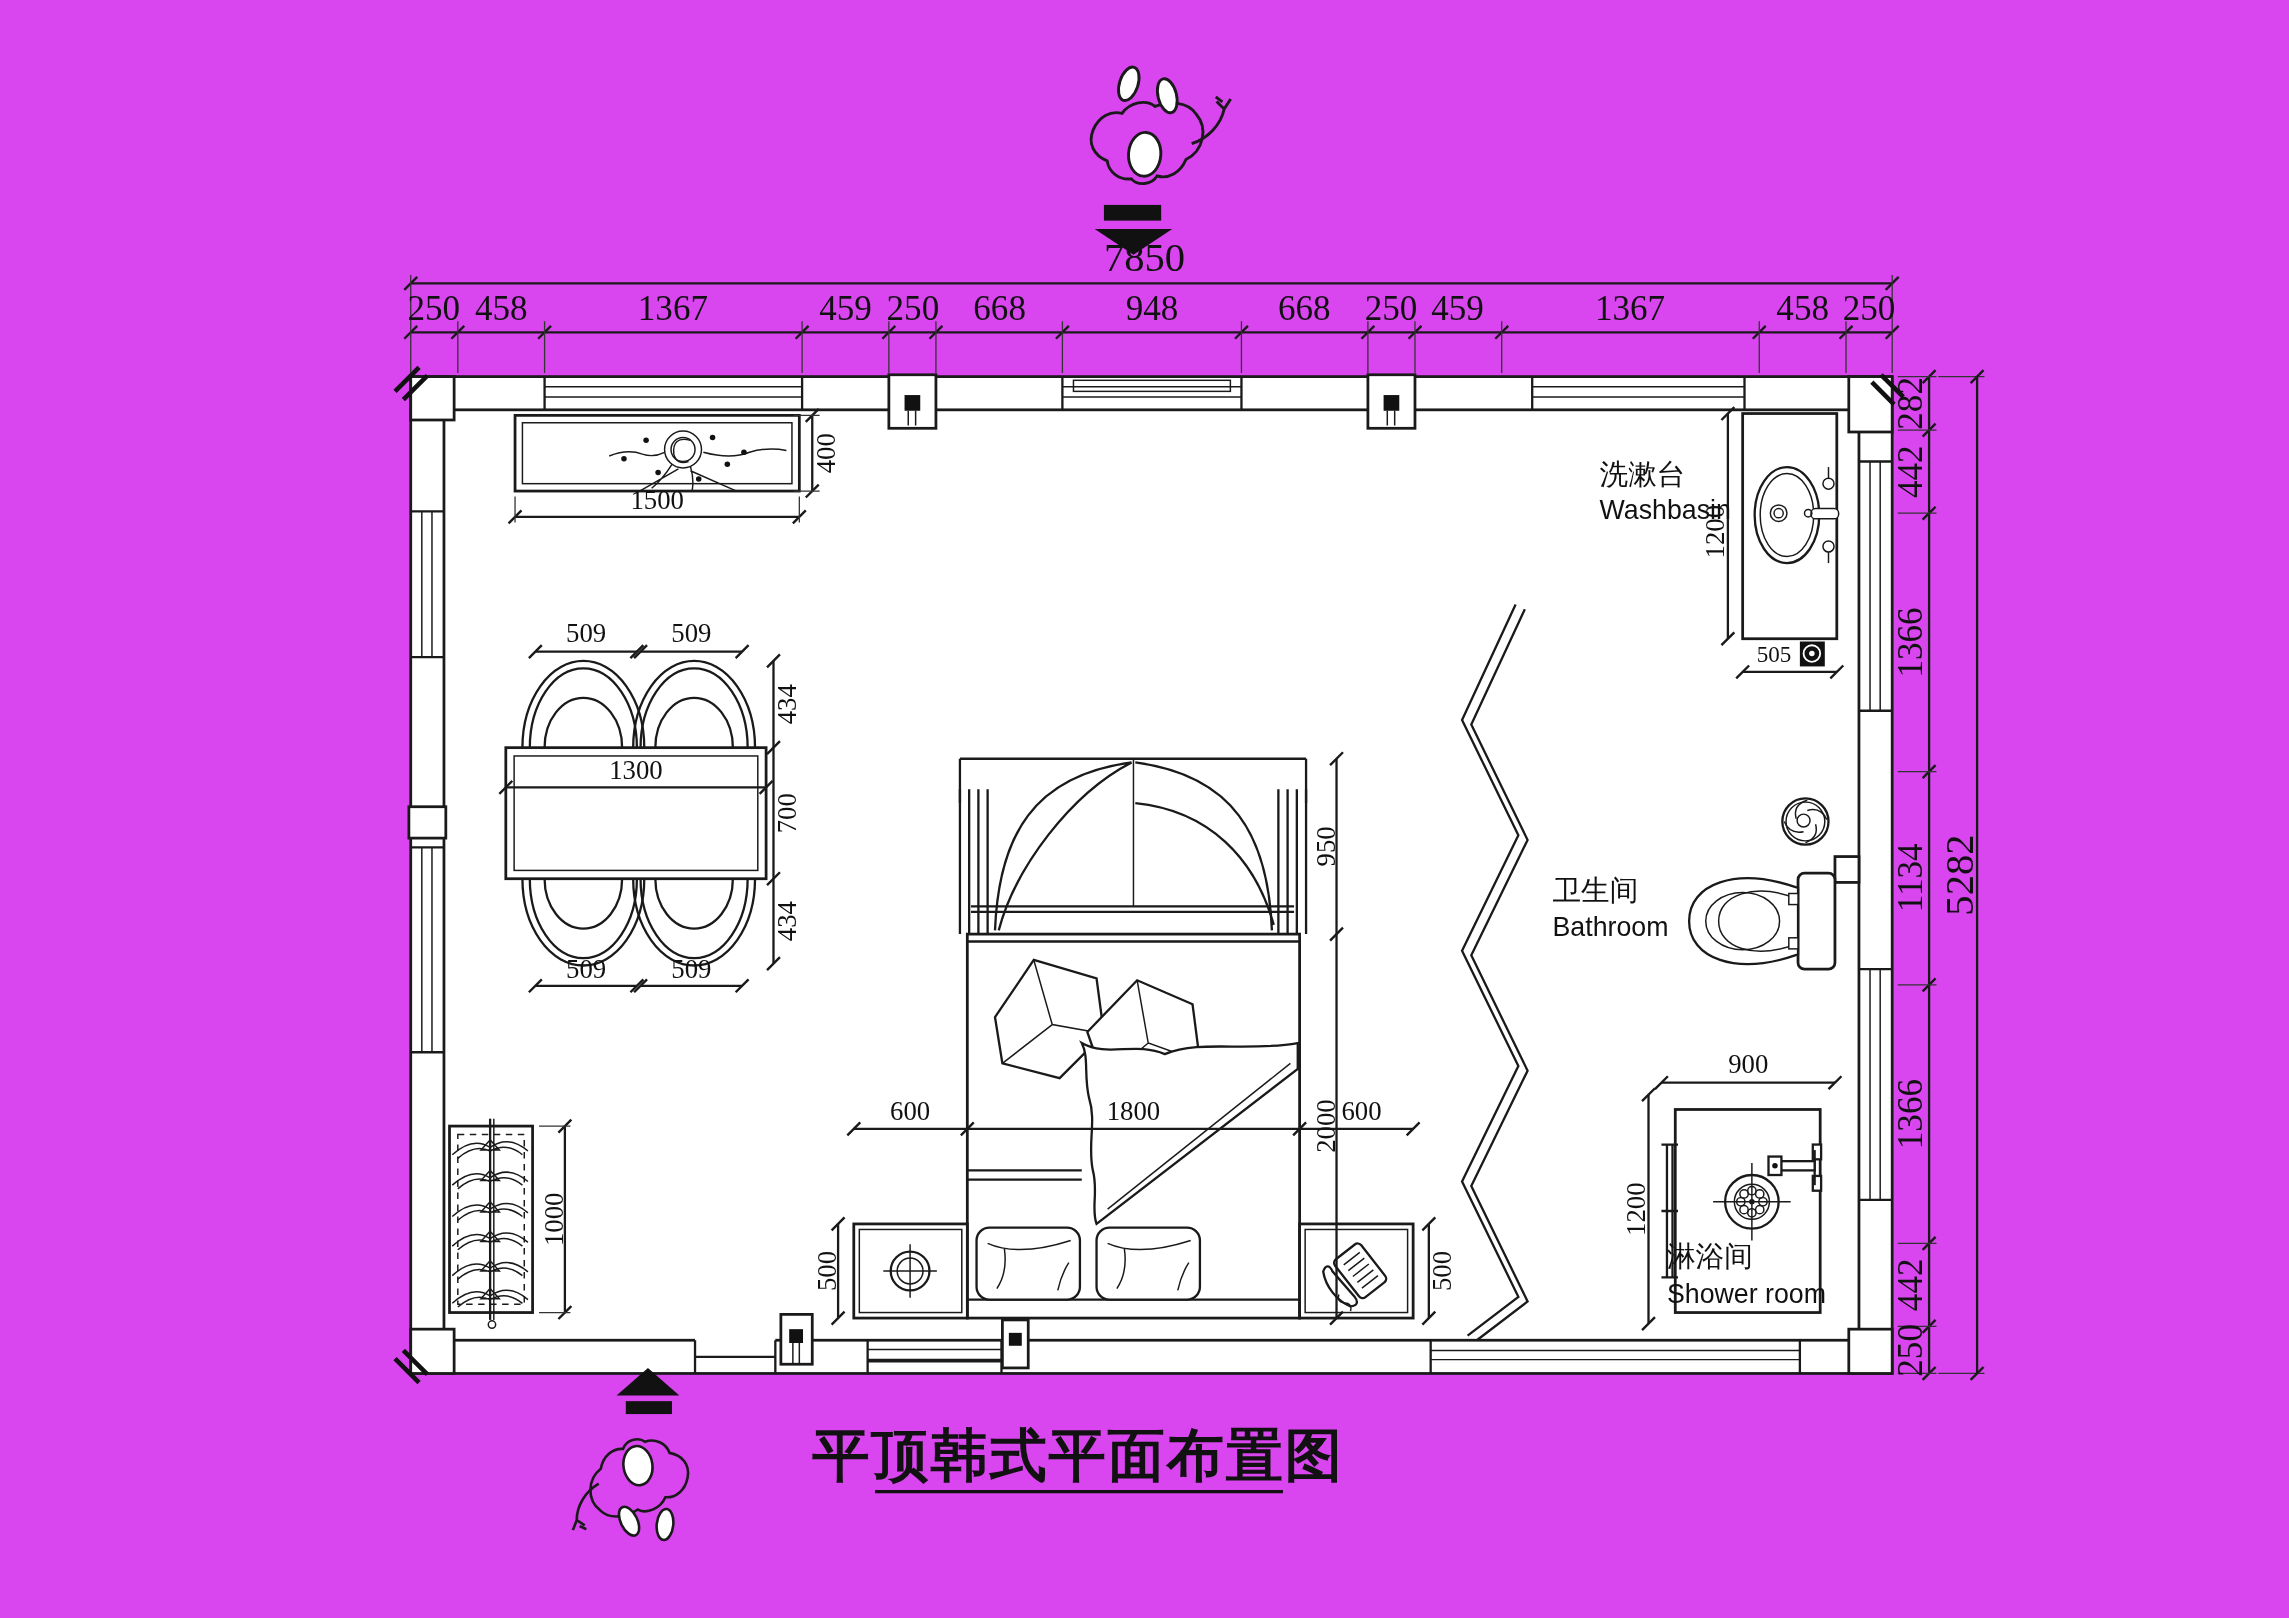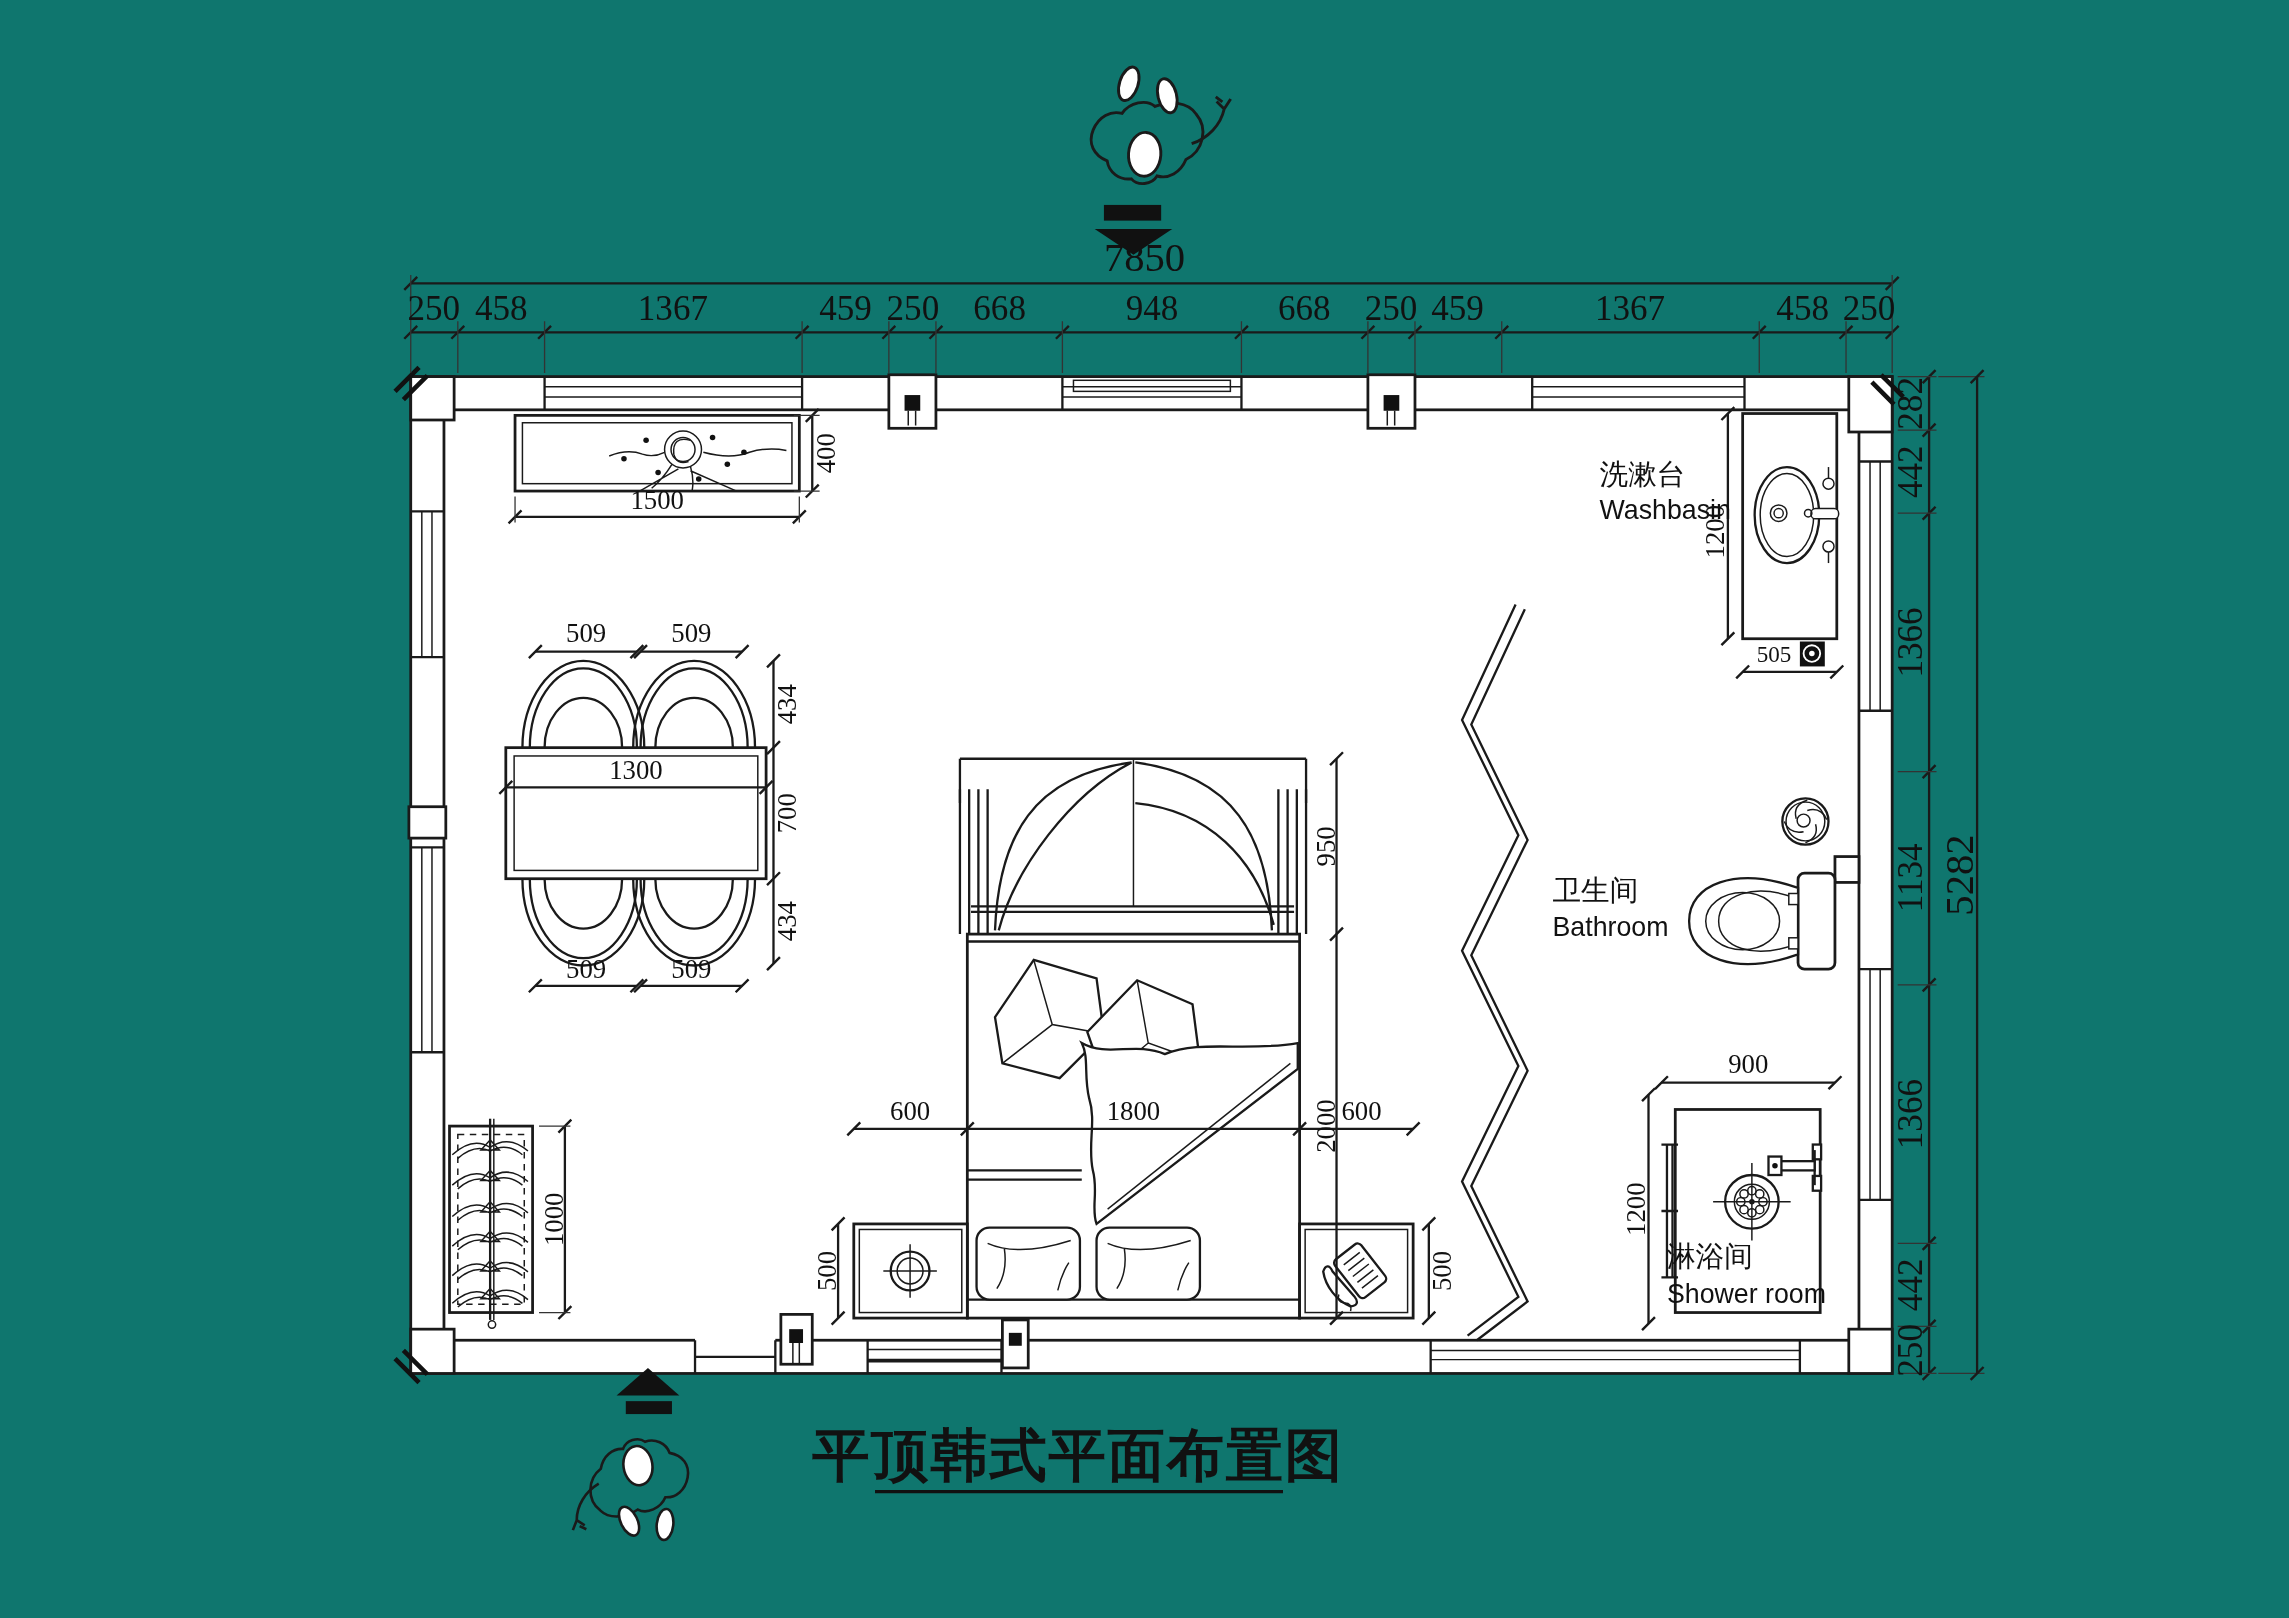--- a/index.html
+++ b/index.html
@@ -1,16 +1,16 @@
 <!DOCTYPE html>
 <html style="font-size:14.8px"><head>
 <meta charset="utf-8">
 <style>
   html,body{margin:0;padding:0;background:#fff;}
-  #stage{position:relative;width:2290px;height:1619px;background:#0f766e;overflow:hidden;
+  #stage{position:relative;width:2290px;height:1619px;background:#d946ef;overflow:hidden;
          font-family:"Liberation Sans","DejaVu Sans",sans-serif;}
   svg{position:absolute;left:0;top:0;}
   .ln{stroke:#1a1a1a;stroke-width:2.5;fill:none;}
   .w3{stroke-width:3;}
   .w4{stroke-width:4;}
   .thin{stroke:#1a1a1a;stroke-width:1.6;fill:none;}
   .fw{fill:#ffffff;}
   .fb{fill:#111111;stroke:none;}
   .tick{stroke:#1a1a1a;stroke-width:2.6;fill:none;}
   .ext{stroke:#333;stroke-width:1.4;fill:none;}

